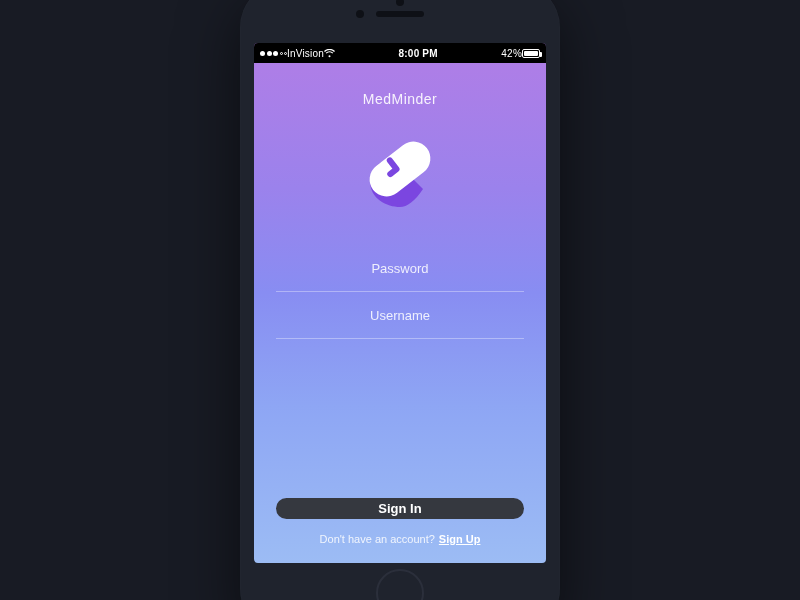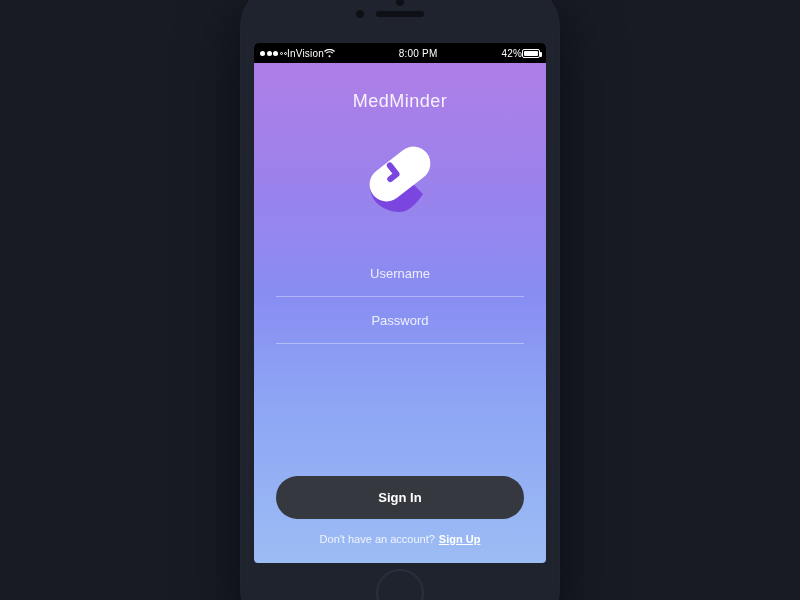--- a/index.html
+++ b/index.html
@@ -85,21 +85,21 @@
     background: #000;
     color: #fff;
     font-size: 10px;
     display: flex;
     align-items: center;
     justify-content: space-between;
     padding: 0 6px;
     letter-spacing: 0.2px;
   }
   .sb-left, .sb-right { display: flex; align-items: center; }
-  .sb-center { font-weight: 400; }
+  .sb-center { font-weight: 700; }
   .dots { display: inline-flex; gap: 1.5px; align-items: center; }
   .dots span {
     width: 5px; height: 5px; border-radius: 50%;
     background: #fff;
   }
   .dots span.empty { background: transparent; border: 1px solid #fff; width: 3px; height: 3px; }
   .wifi-icon, .battery-icon { display: inline-flex; align-items: center; }
   .battery-body {
     width: 18px; height: 9px; border: 1px solid #fff; border-radius: 2px;
     position: relative; display: inline-block;
@@ -113,21 +113,21 @@
   
   .app {
     flex: 1;
     display: flex;
     flex-direction: column;
     align-items: center;
     padding: 28px 22px 18px 22px;
     color: #fff;
   }
   .app-title {
-    font-size: 18px;
+    font-size: 14px;
     font-weight: 300;
     letter-spacing: 0.5px;
     color: rgba(255,255,255,0.9);
     margin-bottom: 22px;
   }
   .logo {
     width: 110px;
     height: 90px;
     position: relative;
     margin-bottom: 26px;
@@ -152,21 +152,21 @@
     color: rgba(255,255,255,0.85);
     font-weight: 300;
   }
   .spacer { flex: 1; }
   .signin-btn {
     width: 100%;
     background: #35383f;
     color: #fff;
     border: none;
     border-radius: 999px;
-    padding: 14px 0;
+    padding: 3px 0;
     font-size: 13px;
     font-weight: 600;
     cursor: pointer;
     margin-bottom: 14px;
   }
   .signup-row {
     font-size: 11px;
     color: rgba(255,255,255,0.85);
     display: flex;
     gap: 4px;
@@ -227,24 +227,24 @@
               <rect x="-34" y="-17" width="68" height="34" rx="17" fill="#ffffff"></rect>
             </g>
 
             <g transform="translate(46 33) rotate(-38)">
               <path d="M0 -2 L0 9 L-8 9" stroke="#7b46e0" stroke-width="6" stroke-linecap="round" stroke-linejoin="round" fill="none"></path>
             </g>
           </svg>
         </div>
 
         <div class="field">
+          <input type="password" placeholder="Password" style="">
+        </div>
+        <div class="field">
           <input type="text" placeholder="Username" style="">
-        </div>
-        <div class="field">
-          <input type="password" placeholder="Password" style="">
         </div>
 
         <div class="spacer"></div>
 
         <button class="signin-btn">Sign In</button>
 
         <div class="signup-row">
           <span>Don't have an account?</span>
           <span class="signup-link">Sign Up</span>
         </div>

